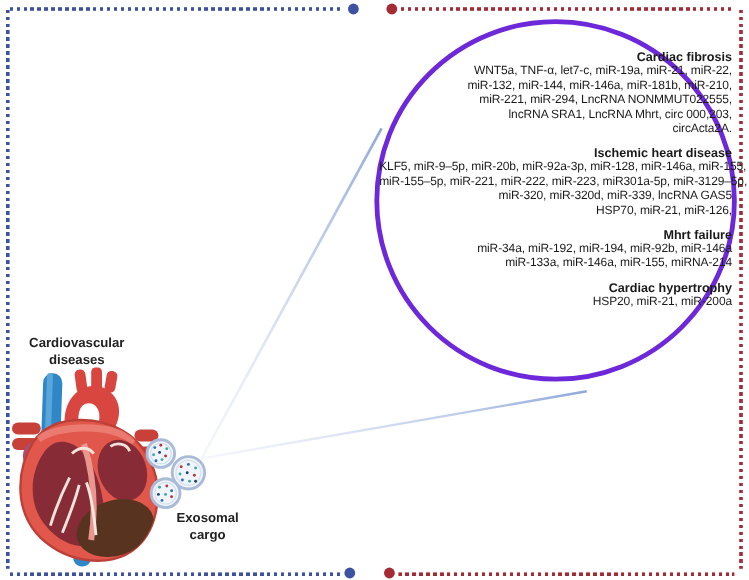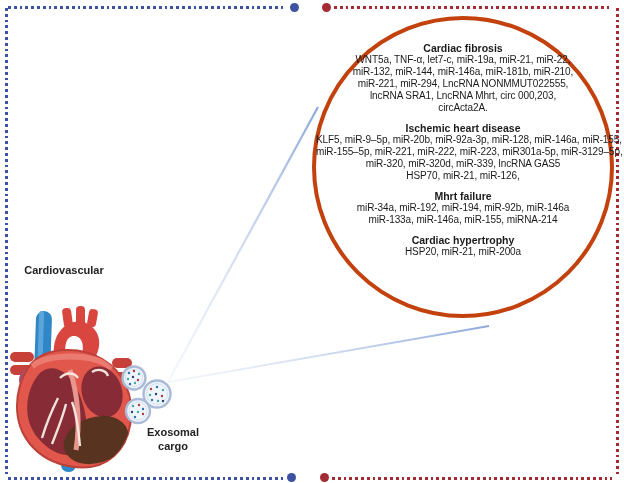--- a/index.html
+++ b/index.html
@@ -18,34 +18,34 @@
   .junction { position:absolute; width:9px; height:9px; border-radius:50%; z-index:1; }
   .junction.blue { background:#3d52a1; }
   .junction.red  { background:#a42b33; }
 
   
   .cone-svg { position:absolute; left:0; top:0; z-index:2; pointer-events:none; }
 
   
   .zoom-circle {
     position:absolute; left:312px; top:16px; width:302px; height:302px;
-    box-sizing:border-box; border:4px solid #c2410c; border-radius:50%;
-    background:#ffffff; z-index:3; text-align:center; color:#1a1a1a;
+    box-sizing:border-box; border:4px solid #6d28d9; border-radius:50%;
+    background:#ffffff; z-index:3; text-align:right; color:#1a1a1a;
     padding-top:22px;
   }
   .g-title { font-size:10.5px; font-weight:bold; line-height:12px; margin-top:8px; white-space:nowrap; }
   .g-title.first { margin-top:0; }
   .g-line  { font-size:10px; line-height:12px; letter-spacing:-0.1px; white-space:nowrap; }
 
   
   .side-label {
     position:absolute; z-index:4; text-align:center; color:#222222;
     font-size:11px; font-weight:bold; line-height:13.5px;
   }
-  .label-cardio { left:12px; top:264px; width:104px; }
+  .label-cardio { left:12px; top:280px; width:104px; }
   .label-exo    { left:135px; top:426px; width:76px; }
 
   
   .heart-svg    { position:absolute; left:8px;   top:306px; z-index:4; }
   .exosome-svg  { position:absolute; left:114px; top:358px; z-index:5; }
 </style>
 </head>
 <body>
 
 <div class="canvas">
@@ -109,20 +109,21 @@
 
     <div>
       <div class="g-title">Cardiac hypertrophy</div>
       <div class="g-line">HSP20, miR-21, miR-200a</div>
     </div>
 
   </div>
 
   <div class="side-label label-cardio">
     <div>Cardiovascular</div>
+    <div>diseases</div>
   </div>
 
   <div class="side-label label-exo">
     <div>Exosomal</div>
     <div>cargo</div>
   </div>
 
   <svg class="heart-svg" width="132" height="168" viewBox="0 0 132 168">
     <defs>
       <clipPath id="heartBodyClip">

